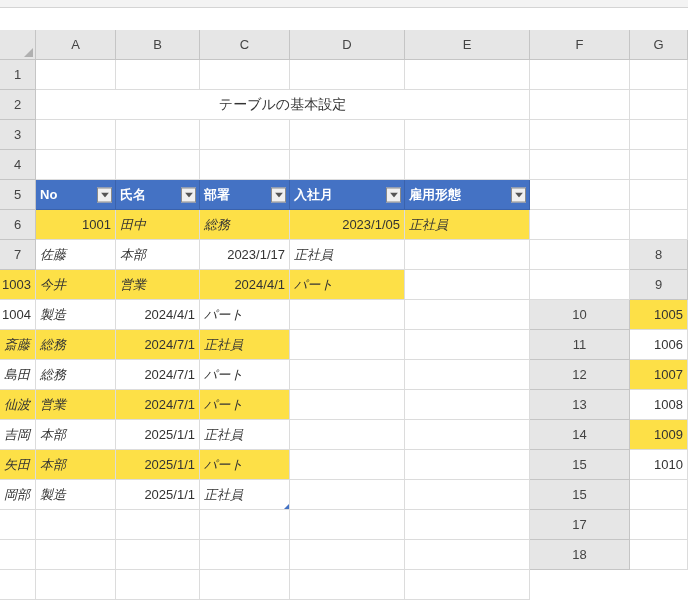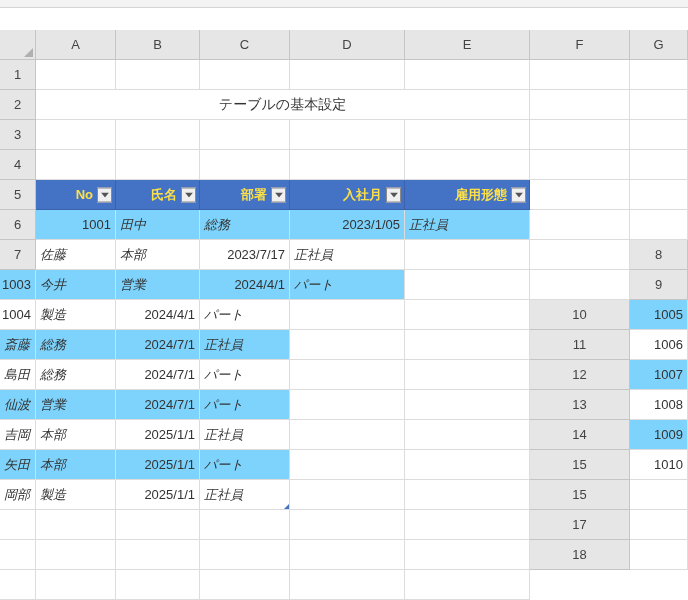--- a/index.html
+++ b/index.html
@@ -59,43 +59,43 @@
     overflow: hidden;
     white-space: nowrap;
   }
   .merged-title {
     justify-content: center;
     font-size: 14px;
   }
   
   .thdr {
     background: #4472c4;
-    color: #fde047;
+    color: #ffffff;
     font-weight: 600;
-    justify-content: flex-end;
+    justify-content: flex-start;
     position: relative;
     padding-right: 22px;
     border-right:1px solid #3a62ac;
     border-bottom:1px solid #3a62ac;
   }
   .thdr .drop {
     position: absolute;
     right: 3px;
     top: 50%;
     transform: translateY(-50%);
     width: 15px;
     height: 15px;
     background: #f0f0f0;
     border: 1px solid #8a8a8a;
     display: flex;
     align-items: center;
     justify-content: center;
   }
   .thdr .drop svg { display:block; }
-  .band-even { background: #7dd3fc; }
+  .band-even { background: #fde047; }
   .num { justify-content: flex-end; }
   .txt { justify-content: flex-start; font-style: italic; }
   .lastcell { position:relative; }
   .lastcell::after{
     content:"";
     position:absolute;
     right:-1px; bottom:-1px;
     width:0;height:0;
     border-left:7px solid transparent;
     border-bottom:7px solid #4472c4;
@@ -220,21 +220,21 @@
     <div class="cell"></div>
     <div class="cell"></div>
     <div class="rowhead">7</div>
     <div class="cell txt">
       <span>佐藤</span>
     </div>
     <div class="cell txt">
       <span>本部</span>
     </div>
     <div class="cell num">
-      <span>2023/7/17</span>
+      <span>2023/1/17</span>
     </div>
     <div class="cell txt">
       <span>正社員</span>
     </div>
     <div class="cell"></div>
     <div class="cell"></div>
     <div class="rowhead">8</div>
     <div class="cell num band-even">
       <span>1003</span>
     </div>

